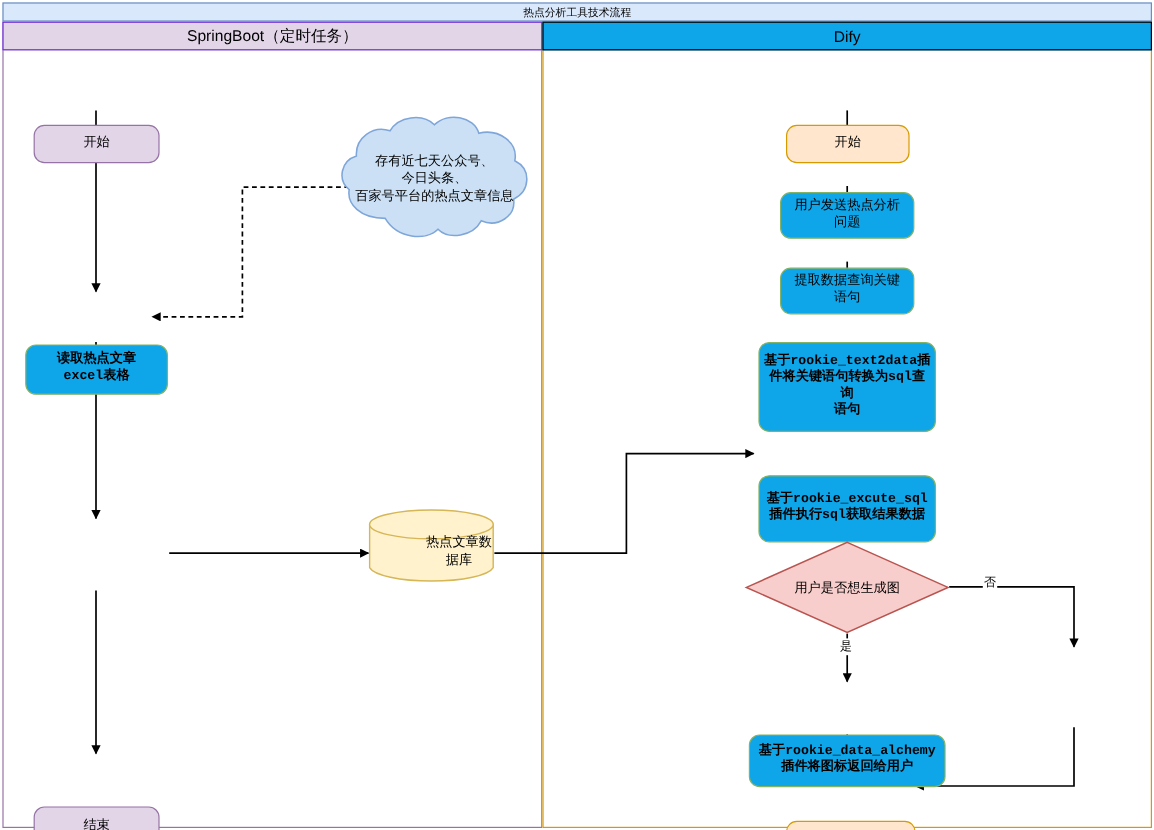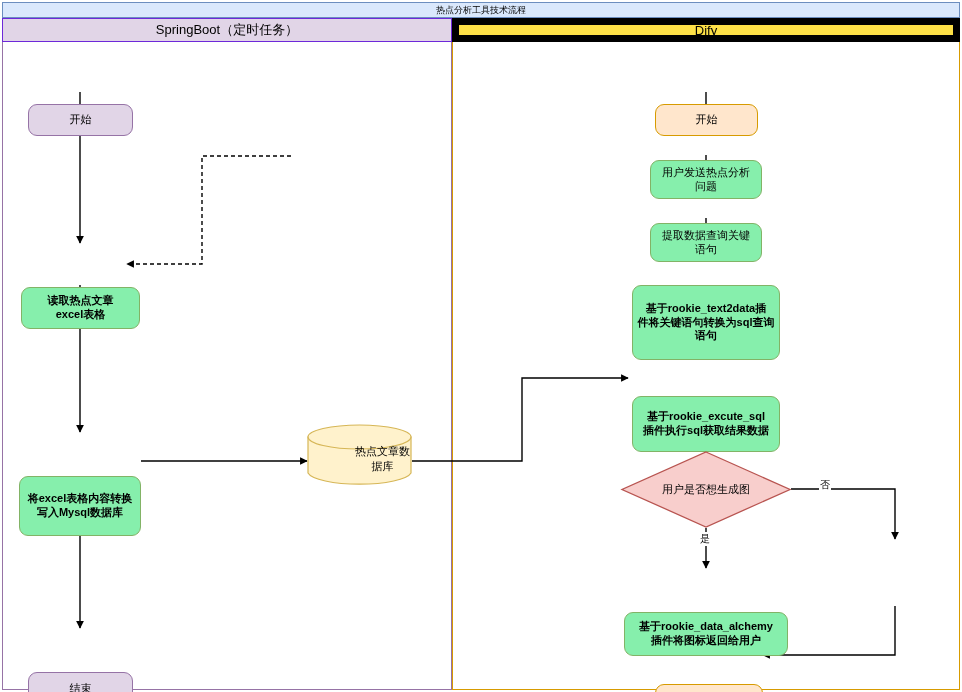--- a/index.html
+++ b/index.html
@@ -51,22 +51,22 @@
     left: 452px; top: 18px;
     width: 508px; height: 672px;
     border: 1px solid #d79b00;
     background: #ffffff;
   }
   .lane-right-head {
     position: absolute;
     left: 452px; top: 18px;
     width: 508px; height: 24px;
     box-sizing: border-box;
-    background: #fde047;
-    border: 7px solid #000000;
+    background: #0ea5e9;
+    border: 1px solid #000000;
     display: flex; align-items: center; justify-content: center;
     font-size: 13px;
     color: #000;
   }
   
   .node {
     position: absolute;
     box-sizing: border-box;
     display: flex;
     align-items: center;
@@ -74,21 +74,21 @@
     text-align: center;
     font-size: 11px;
     line-height: 1.25;
     color: #000000;
     padding: 2px 3px;
     z-index: 5;
     margin-top: 44px;
   }
   .rounded { border-radius: 9px; }
   .purple { background: #e1d5e7; border: 1px solid #9673a6; }
-  .green  { background: #86efac; border: 1px solid #82b366; }
+  .green  { background: #0ea5e9; border: 1px solid #82b366; font-family: Liberation Mono, monospace; }
   .orange { background: #ffe6cc; border: 1px solid #d79b00; }
   .bold { font-weight: bold; }
 
   
   .diamond-wrap {
     position: absolute;
     z-index: 5;
   }
   .diamond-wrap svg { display: block; overflow: visible; }
   .diamond-label {
@@ -193,28 +193,41 @@
   </svg>
 
   <div class="node rounded purple" style="left:28px; top:60px; width:105px; height:32px;">
     <span>开始</span>
   </div>
 
   <div class="node rounded green bold" style="left:21px; top:243px; width:119px; height:42px;">
     <span class="lbl">读取热点文章<br>excel表格</span>
   </div>
 
-  <div class="node rounded green bold" style="left:19px; top:432px; width:122px; height:60px;">
-    <span class="lbl">将excel表格内容转换<br>写入Mysql数据库</span>
-  </div>
 
   <div class="node rounded purple" style="left:28px; top:628px; width:105px; height:33px;">
     <span>结束</span>
   </div>
 
+  <div class="cloud-wrap" style="left:278px; top:96px; width:168px; height:107px;">
+    <svg width="168" height="107" viewBox="0 0 168 107">
+      <path d="M43 86
+               C 22 86 11 74 13 62
+               C 3 54 6 38 19 34
+               C 18 19 33 8 47 13
+               C 54 1 74 -2 84 8
+               C 95 -3 117 1 121 15
+               C 138 11 154 23 151 38
+               C 165 45 164 63 150 70
+               C 152 84 137 94 123 88
+               C 116 101 96 104 87 95
+               C 77 105 53 103 43 86 Z" fill="#cce0f5" stroke="#7ea6d9" stroke-width="1.3"></path>
+    </svg>
+    <div class="cloud-label">存有近七天公众号、<br>今日头条、<br>百家号平台的热点文章信息</div>
+  </div>
 
   <div class="cyl-wrap" style="left:307px; top:424px; width:105px; height:62px;">
     <svg width="105" height="62" viewBox="0 0 105 62">
       <path d="M1 13 L1 49 A52 13 0 0 0 104 49 L104 13 Z" fill="#fff2cc" stroke="#d6b656" stroke-width="1.2"></path>
       <ellipse cx="52.5" cy="13" rx="51.5" ry="12" fill="#fff2cc" stroke="#d6b656" stroke-width="1.2"></ellipse>
     </svg>
     <div class="cyl-label">热点文章数据库</div>
   </div>
 
   <div class="node rounded orange" style="left:655px; top:60px; width:103px; height:32px;">

